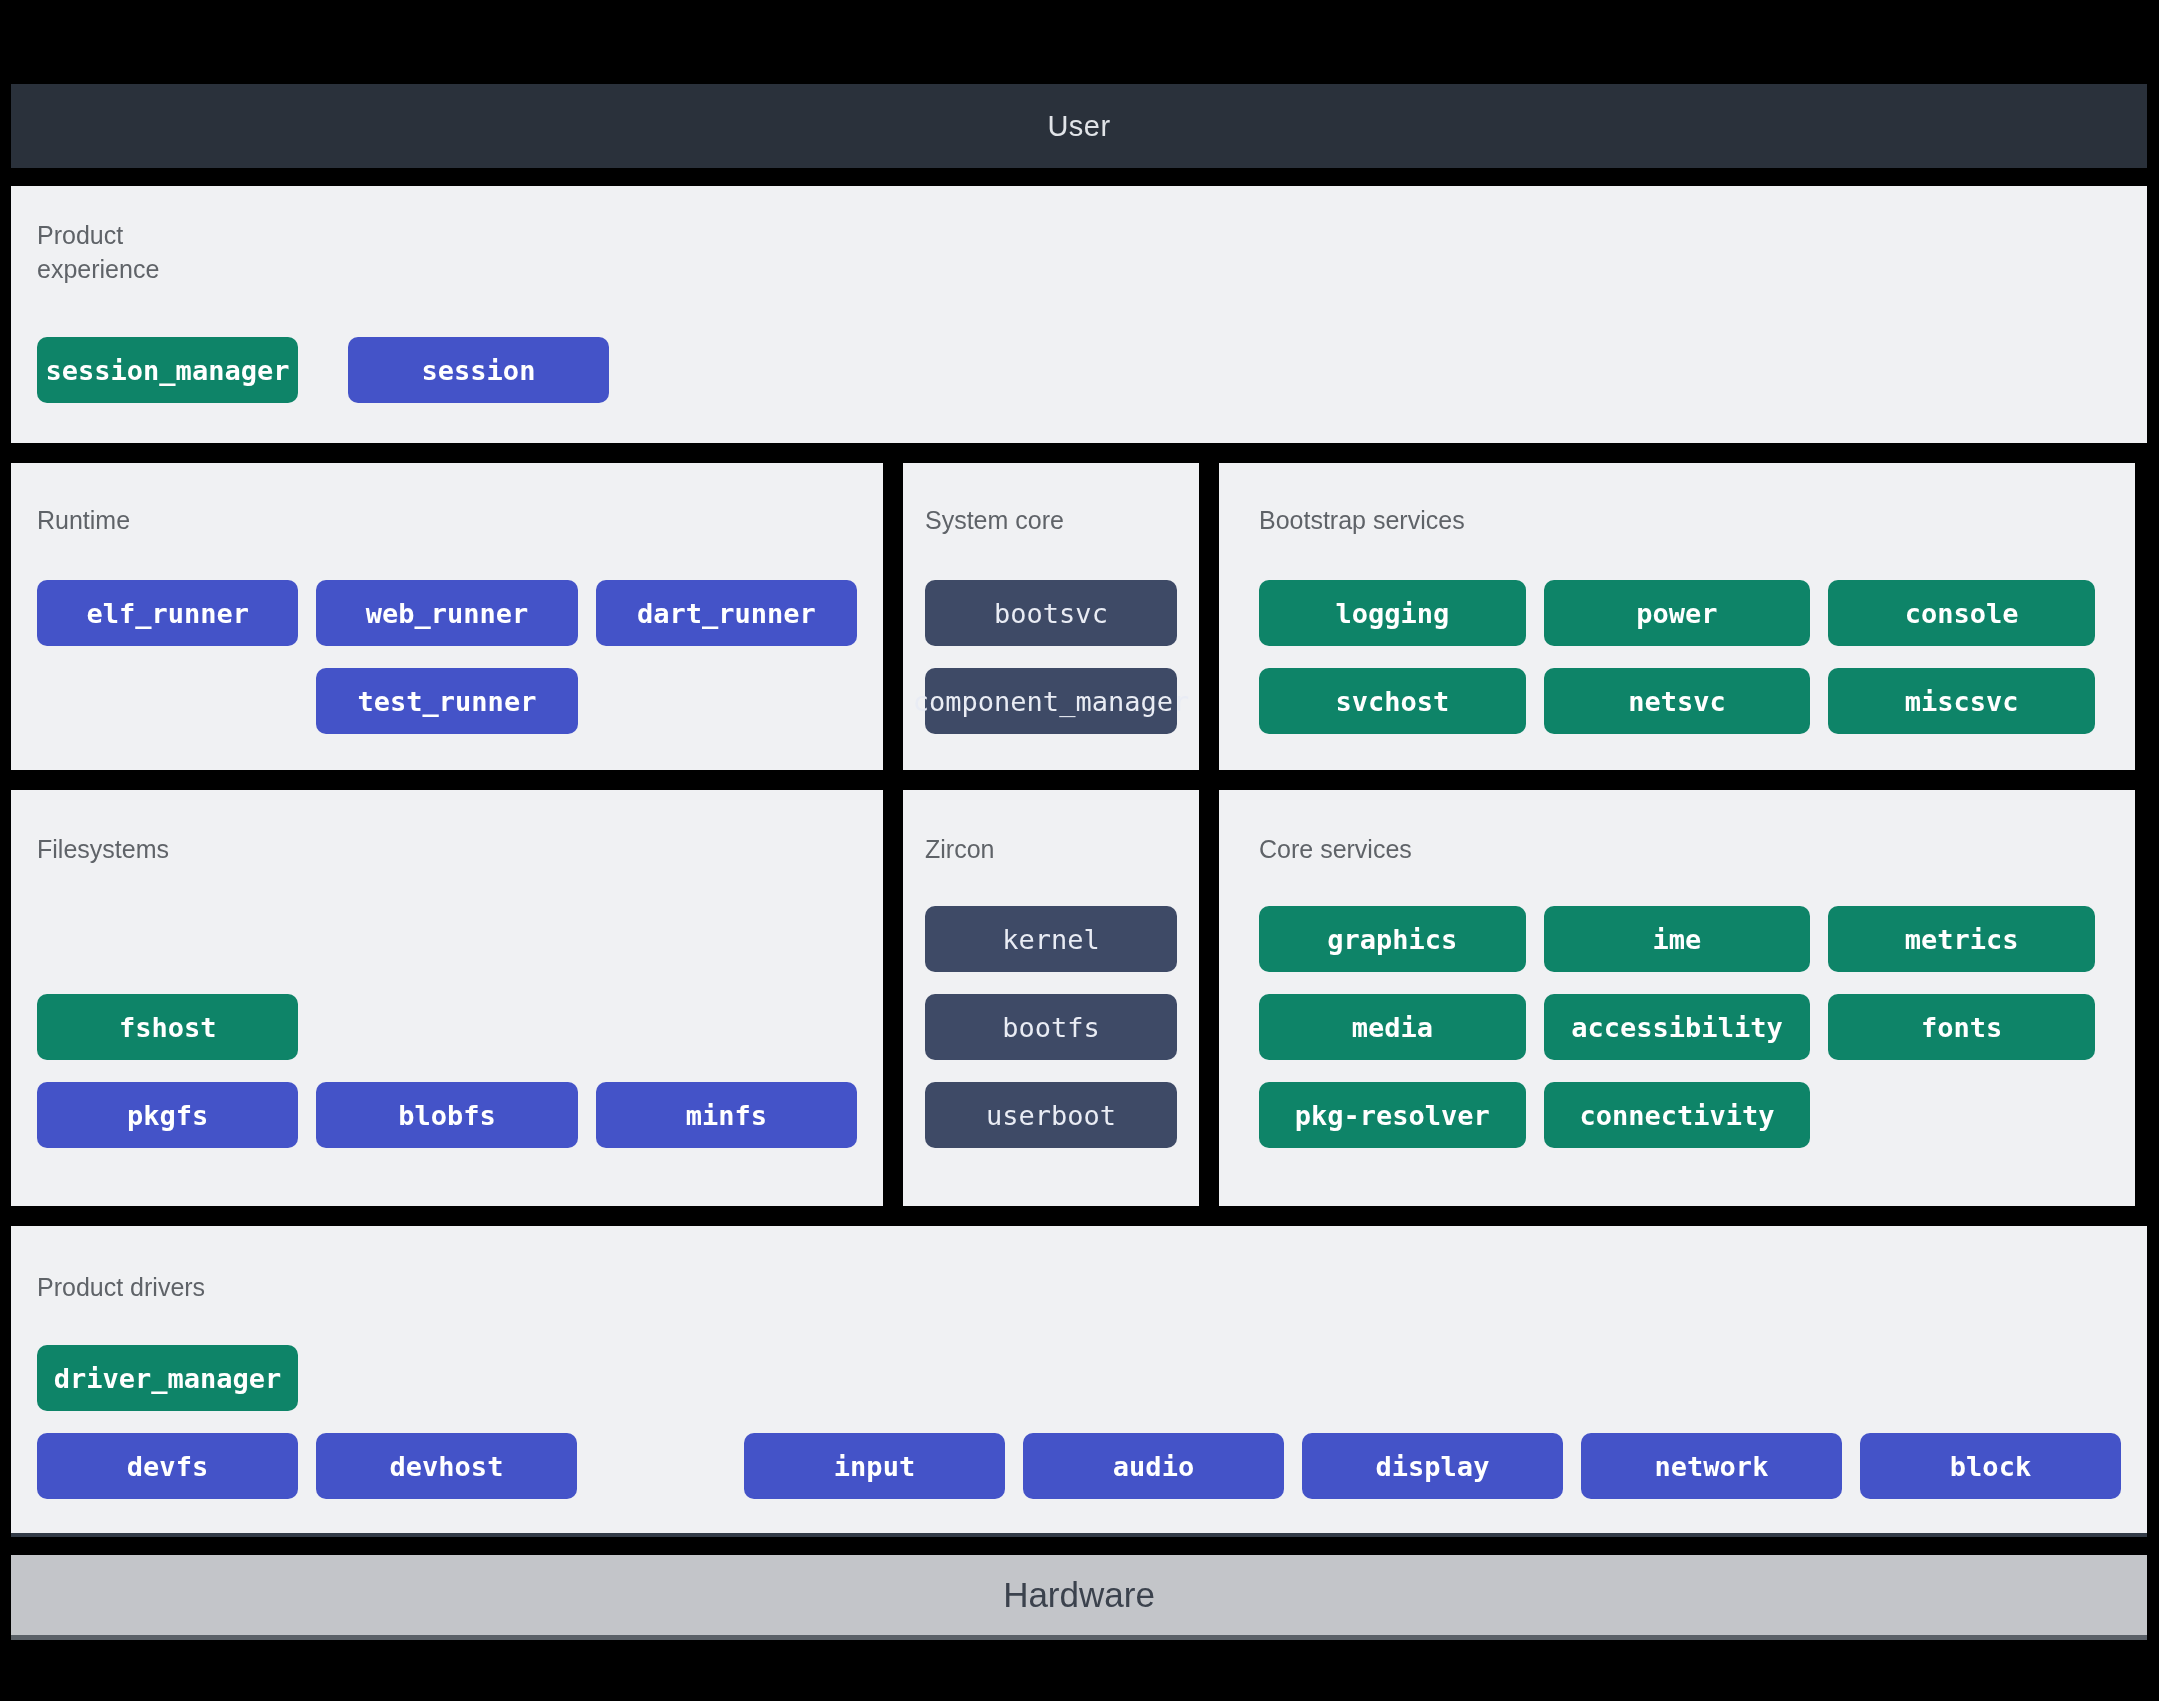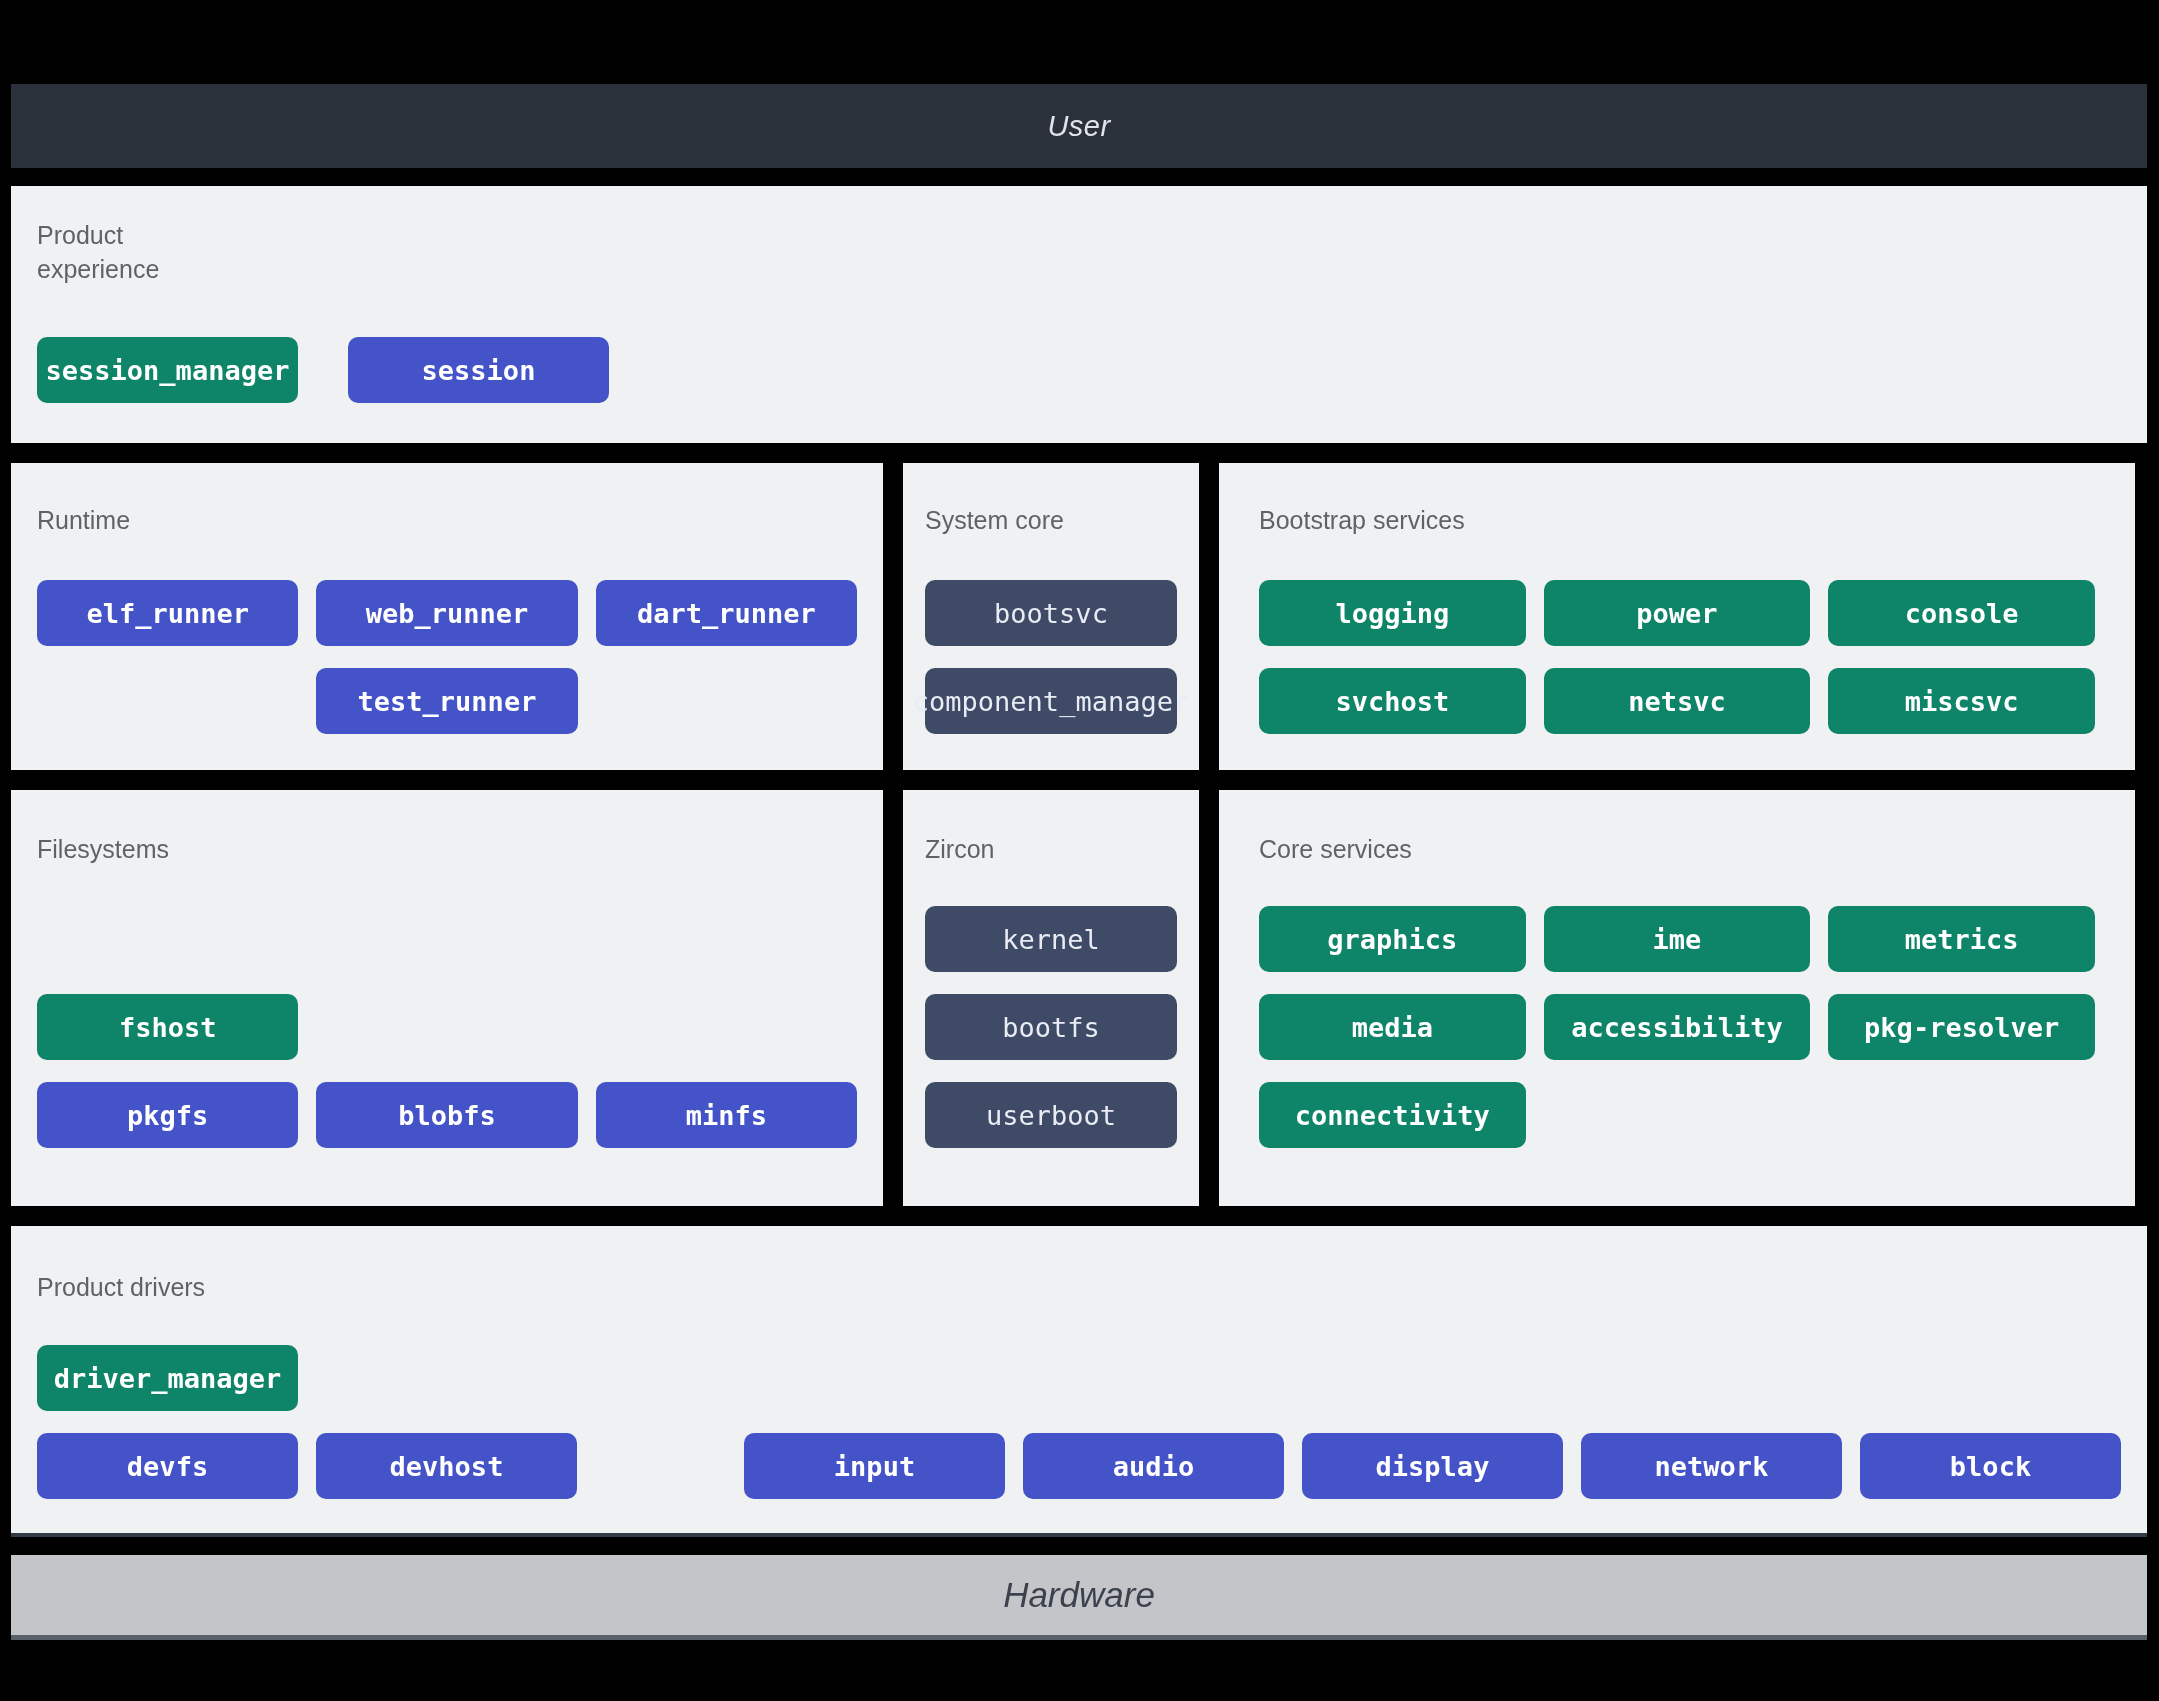--- a/index.html
+++ b/index.html
@@ -3,21 +3,21 @@
 <meta charset="utf-8">
 <style>
   html,body { margin:0; padding:0; background:#000; }
   .canvas {
     position:relative; width:2159px; height:1701px; background:#000; overflow:hidden;
     font-family:"Liberation Sans", sans-serif;
   }
   .abs { position:absolute; left:11px; width:2136px; box-sizing:border-box; }
 
   
-  .bar { display:flex; align-items:center; justify-content:center;font-style:italic; }
+  .bar { display:flex; align-items:center; justify-content:center; }
   #user-bar { top:84px; height:84px; background:var(--topbar-bg); }
   #user-bar span { color:var(--topbar-text); font-size:29px; letter-spacing:0.5px; }
   #hardware-bar { top:1555px; height:85px; background:var(--hardware-bg);
                   border-bottom:5px solid #5b6168; }
   #hardware-bar span { color:var(--hardware-text); font-size:35px; }
 
   
   .panel { background:var(--panel-bg); display:flex; flex-direction:column;
            box-sizing:border-box; padding:40px 26px 36px; }
   .panel-title { color:var(--title-gray); font-size:25px; line-height:34px; }
@@ -123,20 +123,21 @@
         </div>
     </section>
     <section class="panel col-right">
       <div class="panel-title">Core services</div>
       <div class="grid3 push">
           <div class="chip green">graphics</div>
           <div class="chip green">ime</div>
           <div class="chip green">metrics</div>
           <div class="chip green">media</div>
           <div class="chip green">accessibility</div>
+          <div class="chip green">fonts</div>
           <div class="chip green">pkg-resolver</div>
           <div class="chip green">connectivity</div>
         </div>
     </section>
   </div>
 
   <section id="product-drivers" class="abs panel">
     <div class="panel-title">Product drivers</div>
     <div class="chip-row push">
         <div class="chip green">driver_manager</div>

